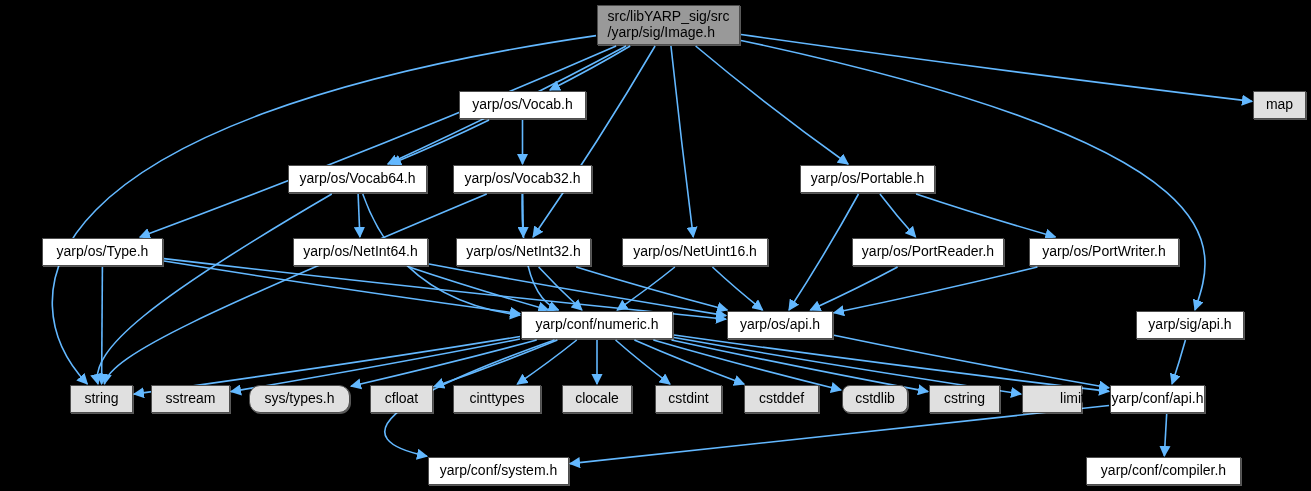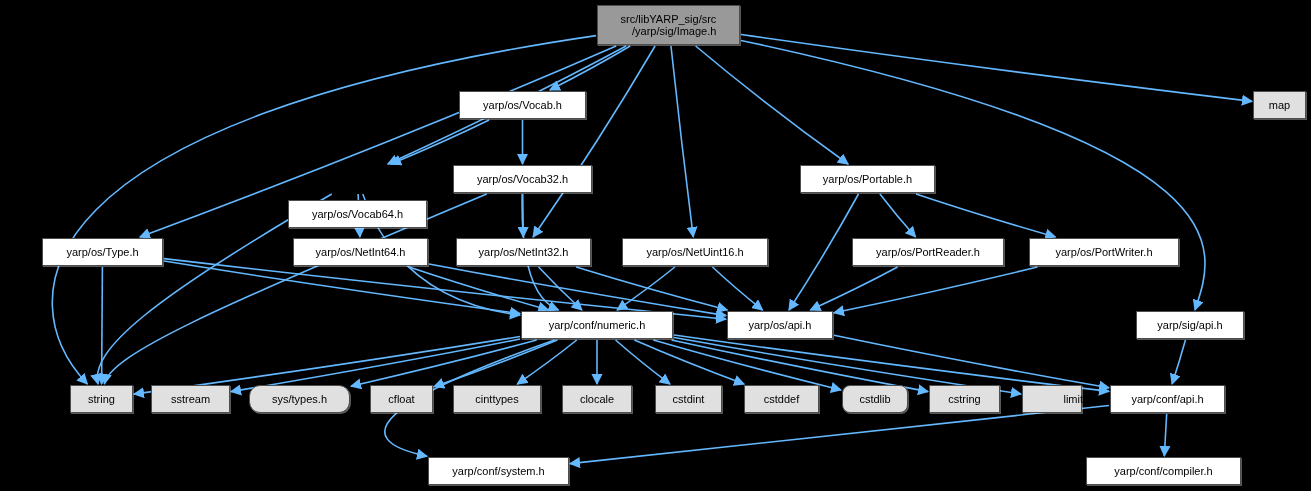--- a/index.html
+++ b/index.html
@@ -1,21 +1,21 @@
 <!DOCTYPE html>
 <html><head>
 <meta charset="utf-8">
 <style>
   html,body{margin:0;padding:0;background:#000;}
   #canvas{position:relative;width:1311px;height:491px;background:#000;overflow:hidden;
     font-family:"Liberation Sans","DejaVu Sans",sans-serif;}
   #edges{position:absolute;left:0;top:0;width:1311px;height:491px;}
   .node{position:absolute;box-sizing:border-box;display:flex;align-items:center;
-    justify-content:center;text-align:right;line-height:1.12;
-    border:1px solid #4d4d4d;color:#000;font-size:11px;white-space:pre;
+    justify-content:center;text-align:left;line-height:1.12;
+    border:1px solid #4d4d4d;color:#000;font-size:14px;white-space:pre;
     box-shadow:1px 1px 0 rgba(255,255,255,0.35);}
   .fill-root{background:#999999;}
   .fill-sys{background:#e0e0e0;}
   .fill-hdr{background:#ffffff;}
 </style>
 </head>
 <body>
 
 <div id="canvas">
   <svg id="edges" viewBox="0 0 1311 491" xmlns="http://www.w3.org/2000/svg">
@@ -71,21 +71,21 @@
       <path d="M834,335.31225806451613 Q960.5,361.57032258064515 1109,387.8283870967742" fill="none" stroke="#63b8ff" stroke-width="1.6" marker-end="url(#arrow)"></path>
       <path d="M1185.4391891891892,340 Q1179.285135135135,362 1172.0608108108108,384" fill="none" stroke="#63b8ff" stroke-width="1.6" marker-end="url(#arrow)"></path>
       <path d="M1166.6666666666667,414 Q1165.5933333333332,435 1164.3333333333333,456" fill="none" stroke="#63b8ff" stroke-width="1.6" marker-end="url(#arrow)"></path>
       <path d="M1109,405.52653061224487 Q800,440 570,463.64842454394693" fill="none" stroke="#63b8ff" stroke-width="1.6" marker-end="url(#arrow)"></path>
     </svg>
   <div id="nodes">
       <div class="node fill-root" style="left: 597px; top: 5px; width: 143px; height: 40px;">src/libYARP_sig/src
 /yarp/sig/Image.h</div>
       <div class="node fill-sys" style="left: 1253px; top: 91px; width: 53px; height: 28px;">map</div>
       <div class="node fill-hdr" style="left: 459px; top: 91px; width: 127px; height: 28px;">yarp/os/Vocab.h</div>
-      <div class="node fill-hdr" style="left: 288px; top: 165px; width: 139px; height: 28px; margin-top: 35px;">yarp/os/Vocab64.h</div>
+      <div class="node fill-hdr" style="left: 288px; top: 165px; width: 139px; height: 28px;">yarp/os/Vocab64.h</div>
       <div class="node fill-hdr" style="left: 453px; top: 165px; width: 139px; height: 28px;">yarp/os/Vocab32.h</div>
       <div class="node fill-hdr" style="left: 800px; top: 165px; width: 135px; height: 28px;">yarp/os/Portable.h</div>
       <div class="node fill-hdr" style="left: 42px; top: 238px; width: 121px; height: 28px;">yarp/os/Type.h</div>
       <div class="node fill-hdr" style="left: 293px; top: 238px; width: 135px; height: 28px;">yarp/os/NetInt64.h</div>
       <div class="node fill-hdr" style="left: 456px; top: 238px; width: 135px; height: 28px;">yarp/os/NetInt32.h</div>
       <div class="node fill-hdr" style="left: 622px; top: 238px; width: 146px; height: 28px;">yarp/os/NetUint16.h</div>
       <div class="node fill-hdr" style="left: 852px; top: 238px; width: 152px; height: 28px;">yarp/os/PortReader.h</div>
       <div class="node fill-hdr" style="left: 1029px; top: 238px; width: 150px; height: 28px;">yarp/os/PortWriter.h</div>
       <div class="node fill-hdr" style="left: 521px; top: 311px; width: 152px; height: 28px;">yarp/conf/numeric.h</div>
       <div class="node fill-hdr" style="left: 727px; top: 311px; width: 106px; height: 28px;">yarp/os/api.h</div>
@@ -94,17 +94,17 @@
       <div class="node fill-sys" style="left: 151px; top: 385px; width: 79px; height: 28px;">sstream</div>
       <div class="node fill-sys" style="left: 249px; top: 385px; width: 101px; height: 28px; border-radius: 11px;">sys/types.h</div>
       <div class="node fill-sys" style="left: 370px; top: 385px; width: 63px; height: 28px;">cfloat</div>
       <div class="node fill-sys" style="left: 453px; top: 385px; width: 88px; height: 28px;">cinttypes</div>
       <div class="node fill-sys" style="left: 562px; top: 385px; width: 70px; height: 28px;">clocale</div>
       <div class="node fill-sys" style="left: 655px; top: 385px; width: 67px; height: 28px;">cstdint</div>
       <div class="node fill-sys" style="left: 744px; top: 385px; width: 75px; height: 28px;">cstddef</div>
       <div class="node fill-sys" style="left: 842px; top: 385px; width: 66px; height: 28px; border-radius: 8px;">cstdlib</div>
       <div class="node fill-sys" style="left: 929px; top: 385px; width: 71px; height: 28px;">cstring</div>
       <div class="node fill-sys" style="left: 1022px; top: 385px; width: 60px; height: 28px; padding-left: 48px;">limits</div>
-      <div class="node fill-hdr" style="left: 1110px; top: 385px; width: 115px; height: 28px;">yarp/conf/api.h</div>
+      <div class="node fill-hdr" style="left: 1110px; top: 385px; width: 95px; height: 28px;">yarp/conf/api.h</div>
       <div class="node fill-hdr" style="left: 428px; top: 457px; width: 141px; height: 28px;">yarp/conf/system.h</div>
       <div class="node fill-hdr" style="left: 1086px; top: 457px; width: 155px; height: 28px;">yarp/conf/compiler.h</div>
     </div>
 </div>
 
 </body></html>

